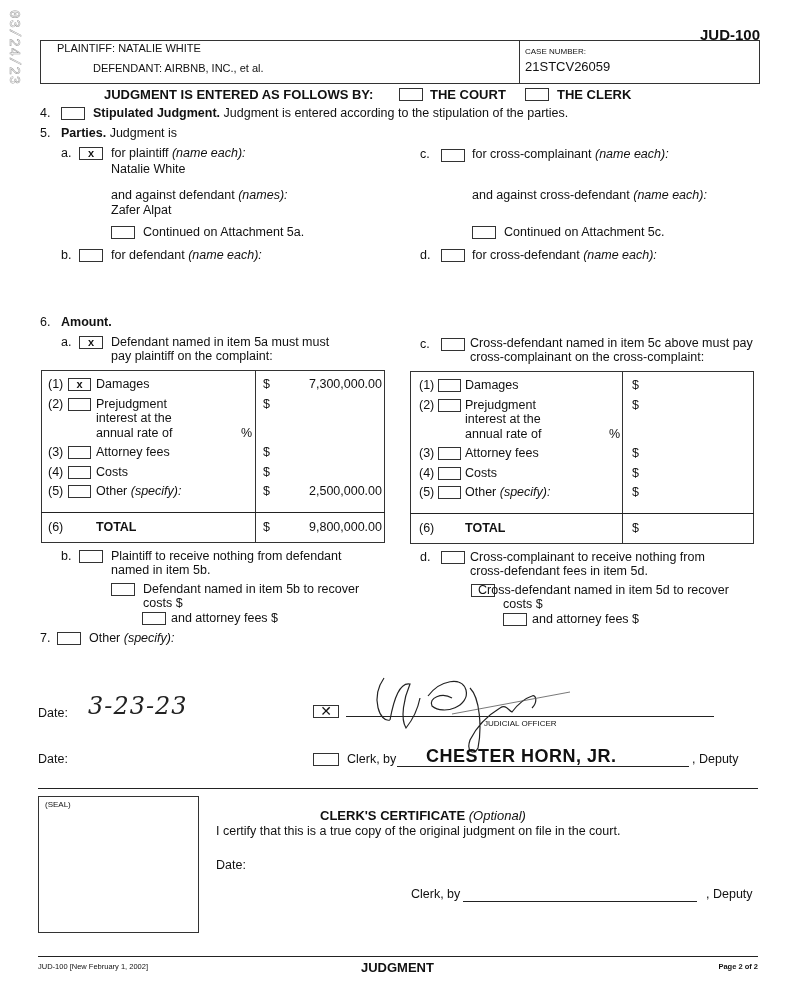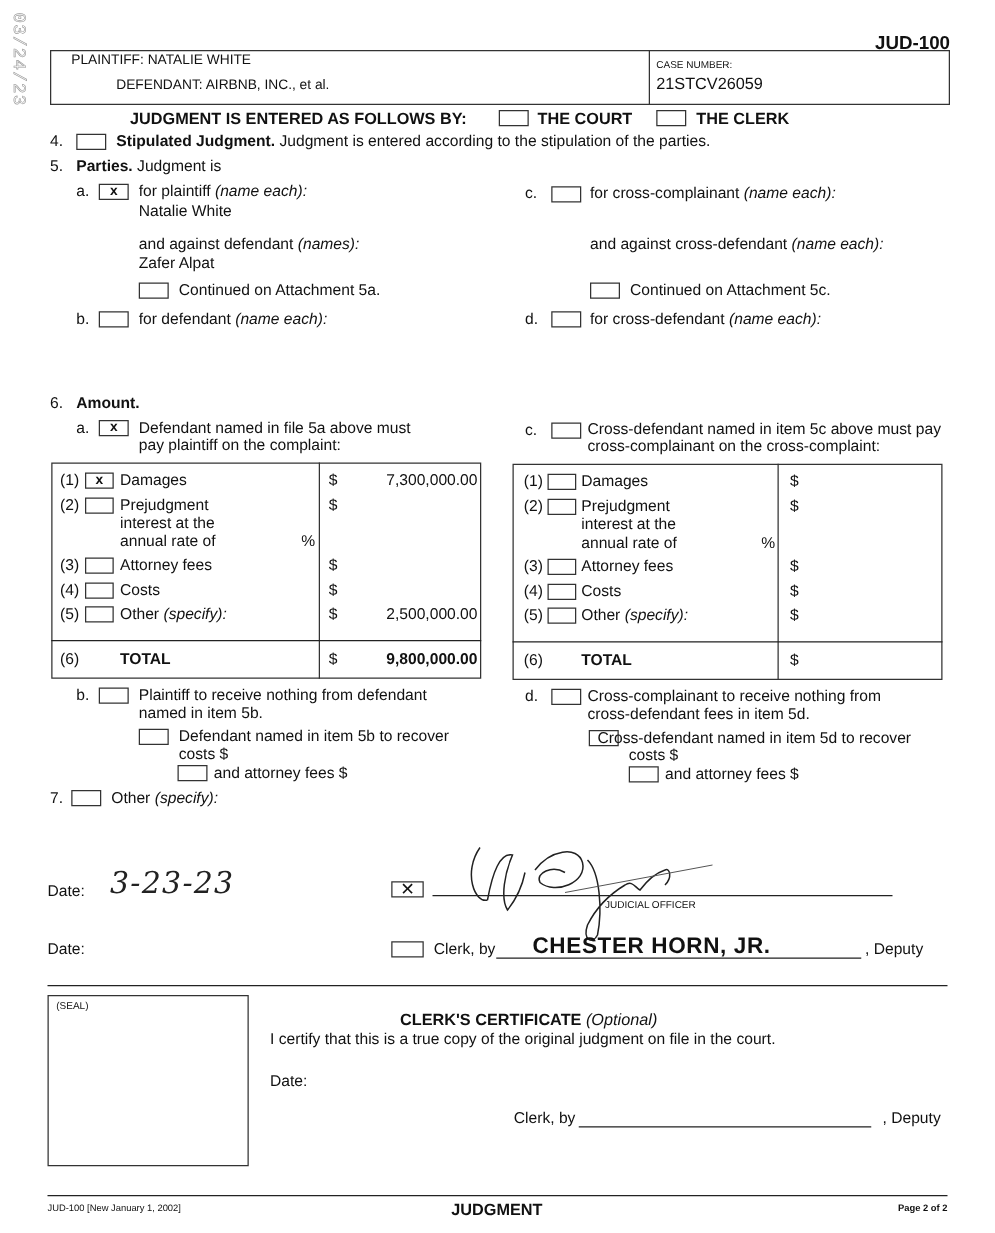--- a/index.html
+++ b/index.html
@@ -98,21 +98,21 @@
 <div class="abs" style="left:472px; top:248px;">
   <span>for cross-defendant</span>
   <span class="i">(name each):</span>
 </div>
 
 <div class="abs" style="left:40px; top:315px;">6.</div>
 <div class="abs b" style="left:61px; top:315px;">Amount.</div>
 
 <div class="abs" style="left:61px; top:335px;">a.</div>
 <div class="cb" style="left:79px; top:336px;">x</div>
-<div class="abs" style="left:111px; top:335px;">Defendant named in file 5a above must</div>
+<div class="abs" style="left:111px; top:335px;">Defendant named in item 5a must must</div>
 <div class="abs" style="left:111px; top:349px;">pay plaintiff on the complaint:</div>
 
 <div class="box" style="left:41px; top:370px; width:344px; height:173px;"></div>
 <div class="vline" style="left:255px; top:370px; height:173px;"></div>
 <div class="hline" style="left:41px; top:512px; width:344px; border-top-width:1.5px;"></div>
 
 <div class="abs" style="left:48px; top:377px;">(1)</div>
 <div class="cb sm" style="left:68px; top:378px;">x</div>
 <div class="abs" style="left:96px; top:377px;">Damages</div>
 <div class="abs" style="left:263px; top:377px;">$</div>
@@ -141,21 +141,21 @@
 <div class="abs" style="left:96px; top:484px;">
   <span>Other</span>
   <span class="i">(specify):</span>
 </div>
 <div class="abs" style="left:263px; top:484px;">$</div>
 <div class="abs" style="right:414px; top:484px;">2,500,000.00</div>
 
 <div class="abs" style="left:48px; top:520px;">(6)</div>
 <div class="abs b" style="left:96px; top:520px;">TOTAL</div>
 <div class="abs" style="left:263px; top:520px;">$</div>
-<div class="abs" style="right:414px; top:520px;font-weight:bold;">9,800,000.00</div>
+<div class="abs" style="right:414px; top:520px;">9,800,000.00</div>
 
 <div class="abs" style="left:420px; top:337px;">c.</div>
 <div class="cb" style="left:441px; top:338px;"></div>
 <div class="abs" style="left:470px; top:336px;">Cross-defendant named in item 5c above must pay</div>
 <div class="abs" style="left:470px; top:350px;">cross-complainant on the cross-complaint:</div>
 
 <div class="box" style="left:410px; top:371px; width:344px; height:173px;"></div>
 <div class="vline" style="left:622px; top:371px; height:173px;"></div>
 <div class="hline" style="left:410px; top:513px; width:344px; border-top-width:1.5px;"></div>
 
@@ -248,15 +248,15 @@
   <span class="b">CLERK'S CERTIFICATE</span>
   <span class="i">(Optional)</span>
 </div>
 <div class="abs" style="left:216px; top:824px;">I certify that this is a true copy of the original judgment on file in the court.</div>
 <div class="abs" style="left:216px; top:858px;">Date:</div>
 <div class="abs" style="left:411px; top:887px;">Clerk, by</div>
 <div class="hline" style="left:463px; top:901px; width:234px;"></div>
 <div class="abs" style="left:706px; top:887px;">, Deputy</div>
 
 <div class="hline" style="left:38px; top:956px; width:720px; border-top-width:1.5px;"></div>
-<div class="abs" style="left:38px; top:962px; font-size:7.5px;">JUD-100 [New January 1, 2002]</div>
+<div class="abs" style="left:38px; top:962px; font-size:7.5px;">JUD-100 [New February 1, 2002]</div>
 <div class="abs b" style="left:361px; top:960px; font-size:13px;">JUDGMENT</div>
 <div class="abs b" style="right:38px; top:962px; font-size:7.5px;">Page 2 of 2</div>
 
 </body></html>

